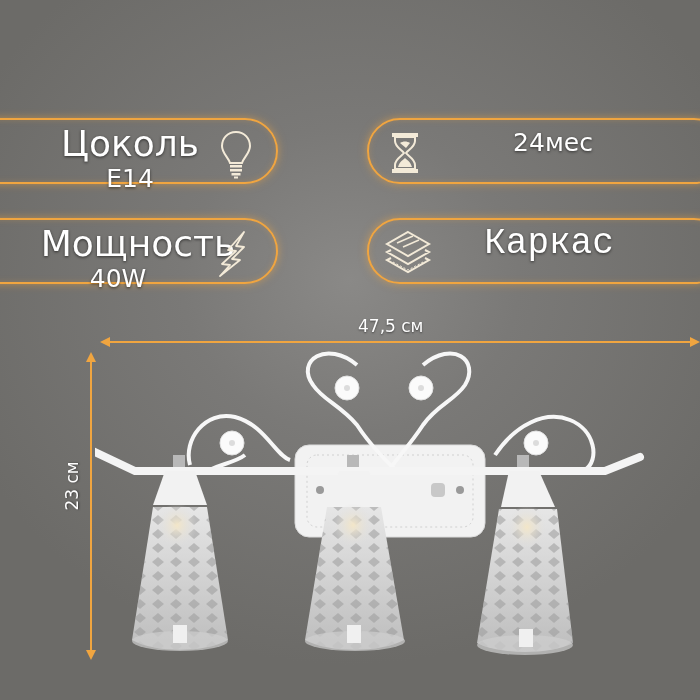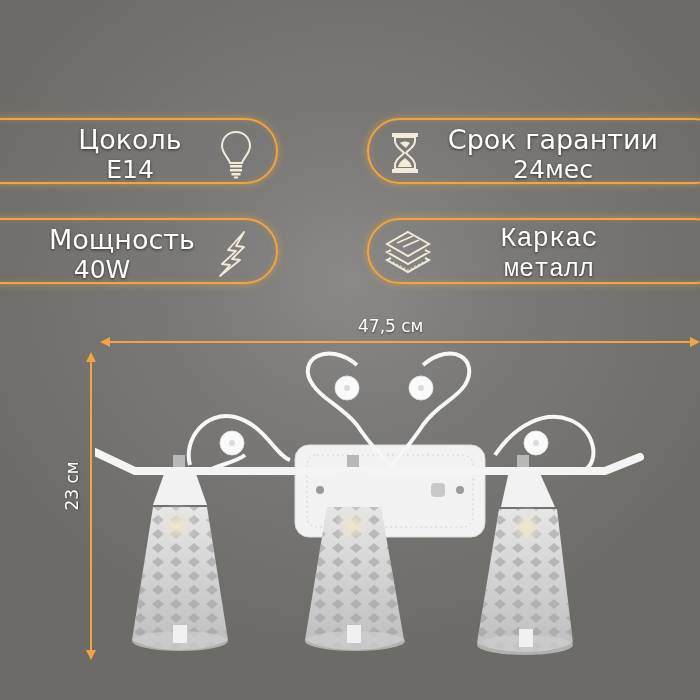--- a/index.html
+++ b/index.html
@@ -11,21 +11,21 @@
   }
   .pill {
     position:absolute; height:66px; border:2px solid #f0a540;
     border-radius:34px; box-sizing:border-box;
     box-shadow: 0 0 8px rgba(240,165,64,0.55), inset 0 0 6px rgba(240,165,64,0.25);
   }
   .pill .txt {
     position:absolute; text-align:center; line-height:1;
     text-shadow: 0 1px 3px rgba(0,0,0,0.6);
   }
-  .pill .t1 { display:block; font-size:27px; }
+  .pill .t1 { display:block; font-size:36px; }
   .pill .t2 { display:block; font-size:25px; margin-top:4px; }
   .pill .icon { position:absolute; }
   .dim-line { position:absolute; background:#f0a540; }
   .dim-label { position:absolute; font-size:17px; color:#fff; text-shadow:0 1px 2px rgba(0,0,0,0.5); }
   .lamp { position:absolute; left:95px; top:345px; }
 </style>
 </head>
 <body>
 
 <div class="pill" style="left:-40px; top:118px; width:318px;">
@@ -44,47 +44,45 @@
 
 <div class="pill" style="left:367px; top:118px; width:360px;">
   <svg class="icon" style="left:20px; top:12px;" width="32" height="42" viewBox="0 0 32 42">
     <rect x="3" y="1" width="26" height="4" fill="#f3ead8"></rect>
     <rect x="3" y="37" width="26" height="4" fill="#f3ead8"></rect>
     <path d="M6 5 L26 5 L26 9 C26 15 19 18 17 21 C19 24 26 27 26 33 L26 37 L6 37 L6 33 C6 27 13 24 15 21 C13 18 6 15 6 9 Z" fill="none" stroke="#f3ead8" stroke-width="2"></path>
     <path d="M11 11 C14 9 18 9 21 11 L17 16 Z" fill="#f3ead8"></path>
     <path d="M9 35 C11 29 14 28 16 26 C18 28 21 29 23 35 Z" fill="#f3ead8"></path>
   </svg>
   <div class="txt" style="left:64px; top:6px; width:240px;">
-    <span class="t1">Срок гарантии</span>
     <span class="t2">24мес</span>
   </div>
 </div>
 
 <div class="pill" style="left:-40px; top:218px; width:318px;">
-  <div class="txt" style="left:60px; top:6px; width:200px;">
+  <div class="txt" style="left:76px; top:6px; width:200px;">
     <span class="t1">Мощность</span>
     <span class="t2" style="margin-left:-40px;">40W</span>
   </div>
   <svg class="icon" style="left:256px; top:10px;" width="30" height="48" viewBox="0 0 30 48">
     <path d="M26 2 L10 20 L18 21 L4 34 L12 35 L2 46 L22 30 L14 29 L26 17 L18 16 Z" fill="none" stroke="#f3ead8" stroke-width="1.8" stroke-linejoin="round"></path>
   </svg>
 </div>
 
 <div class="pill" style="left:367px; top:218px; width:360px;">
   <svg class="icon" style="left:14px; top:10px;" width="50" height="46" viewBox="0 0 50 46">
     <path d="M25 2 L46 14 L25 26 L4 14 Z" fill="none" stroke="#f3ead8" stroke-width="2"></path>
     <path d="M14 13 L30 6" stroke="#f3ead8" stroke-width="1.5"></path>
     <path d="M20 17 L36 10" stroke="#f3ead8" stroke-width="1.5"></path>
     <path d="M8 20 L4 22 L25 34 L46 22 L42 20" fill="none" stroke="#f3ead8" stroke-width="2"></path>
     <path d="M8 28 L4 30 L25 42 L46 30 L42 28" fill="none" stroke="#f3ead8" stroke-width="2"></path>
     <path d="M10 32 L25 40 L40 32" fill="none" stroke="#f3ead8" stroke-width="1" stroke-dasharray="2 2"></path>
   </svg>
   <div class="txt" style="left:100px; top:6px; width:160px;font-family:Liberation Mono, monospace;">
     <span class="t1">Каркас</span>
-    <span class="t2">металл</span>
   </div>
 </div>
 
 <div class="dim-label" style="left:358px; top:316px;">47,5 см</div>
 <div class="dim-line" style="left:104px; top:341px; width:590px; height:2px;"></div>
 <svg style="position:absolute; left:100px; top:336px;" width="10" height="12" viewBox="0 0 10 12">
     <path d="M0 6 L10 1 L10 11 Z" fill="#f0a540"></path>
   </svg>
 <svg style="position:absolute; left:690px; top:336px;" width="10" height="12" viewBox="0 0 10 12">
     <path d="M10 6 L0 1 L0 11 Z" fill="#f0a540"></path>

